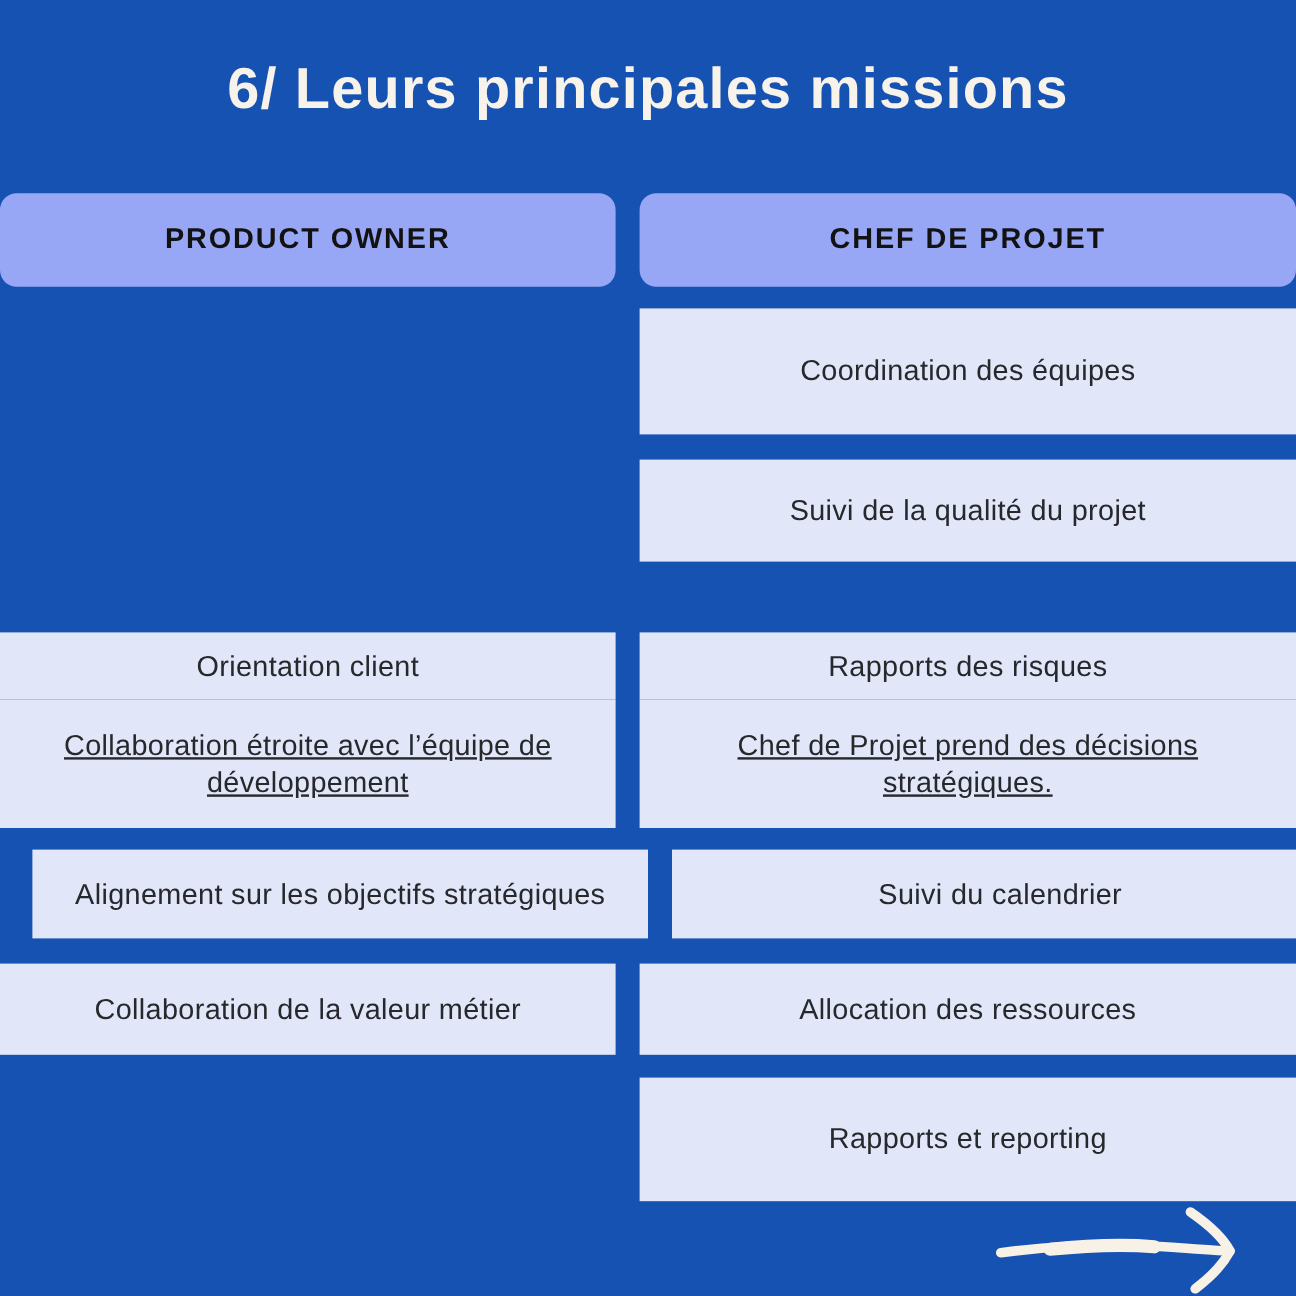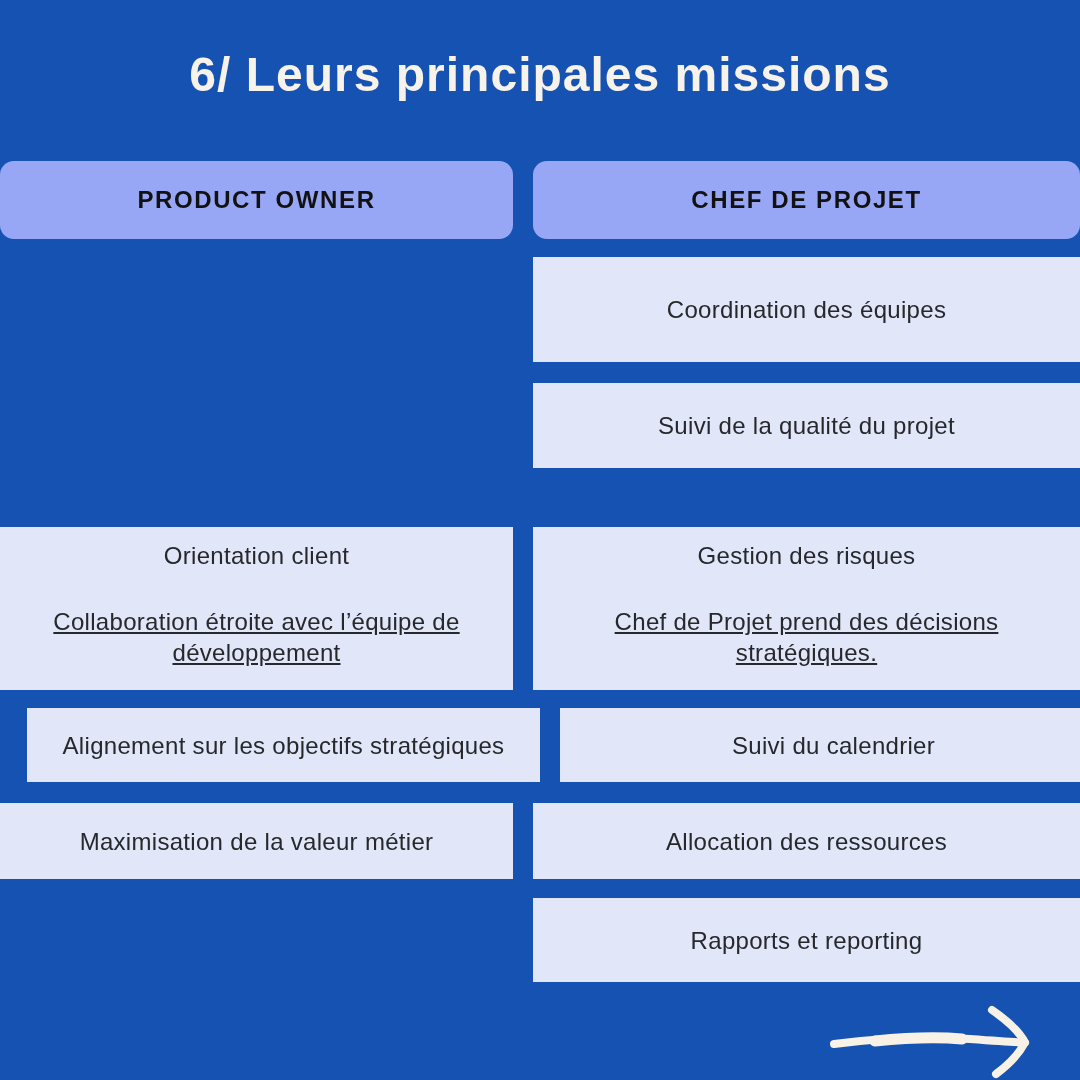--- a/index.html
+++ b/index.html
@@ -56,46 +56,46 @@
     line-height: 31px;
   }
   
   .row-h  { top: 161px; height: 78px; }
   .row-1  { top: 257px; height: 105px; }
   .row-2  { top: 383px; height: 85px; }
   .row-3  { top: 487px; height: 56px; margin-top: 40px; }
   .row-4  { top: 583px; height: 107px; text-decoration: underline; }
   .row-5  { top: 708px; height: 74px; margin-left: 27px; }
   .row-6  { top: 803px; height: 76px; }
-  .row-7  { top: 898px; height: 84px; }
+  .row-7  { top: 898px; height: 103px; }
   .arrow {
     position: absolute;
     left: 820px;
     top: 995px;
     width: 230px;
     height: 90px;
   }
 </style>
 </head>
 <body>
 
 <div class="canvas">
 
   <h1 class="title">6/ Leurs principales missions</h1>
 
   <div class="cell header-cell col-left row-h">PRODUCT OWNER</div>
   <div class="cell body-cell col-left row-3">Orientation client</div>
   <div class="cell body-cell col-left row-4">Collaboration étroite avec l’équipe de développement</div>
   <div class="cell body-cell col-left row-5">Alignement sur les objectifs stratégiques</div>
-  <div class="cell body-cell col-left row-6">Maximisation de la valeur métier</div>
+  <div class="cell body-cell col-left row-6">Collaboration de la valeur métier</div>
 
   <div class="cell body-cell col-right row-1">Coordination des équipes</div>
   <div class="cell header-cell col-right row-h">CHEF DE PROJET</div>
   <div class="cell body-cell col-right row-2">Suivi de la qualité du projet</div>
-  <div class="cell body-cell col-right row-3">Gestion des risques</div>
+  <div class="cell body-cell col-right row-3">Rapports des risques</div>
   <div class="cell body-cell col-right row-4">Chef de Projet prend des décisions stratégiques.</div>
   <div class="cell body-cell col-right row-5">Suivi du calendrier</div>
   <div class="cell body-cell col-right row-6">Allocation des ressources</div>
   <div class="cell body-cell col-right row-7">Rapports et reporting</div>
 
   <svg class="arrow" viewBox="0 0 230 90" fill="none" xmlns="http://www.w3.org/2000/svg">
     <path d="M 14 49 C 60 43, 110 41, 150 44 C 170 45.5, 190 47, 203 47.5" stroke="#f7f1e6" stroke-width="8" stroke-linecap="round"></path>
     <path d="M 55 46 C 90 42.5, 120 42, 142 44" stroke="#f7f1e6" stroke-width="11" stroke-linecap="round"></path>
     <path d="M 172 15 C 188 26, 200 38, 205 47.5" stroke="#f7f1e6" stroke-width="8" stroke-linecap="round"></path>
     <path d="M 205 47.5 C 199 59, 188 70, 176 79" stroke="#f7f1e6" stroke-width="8" stroke-linecap="round"></path>

